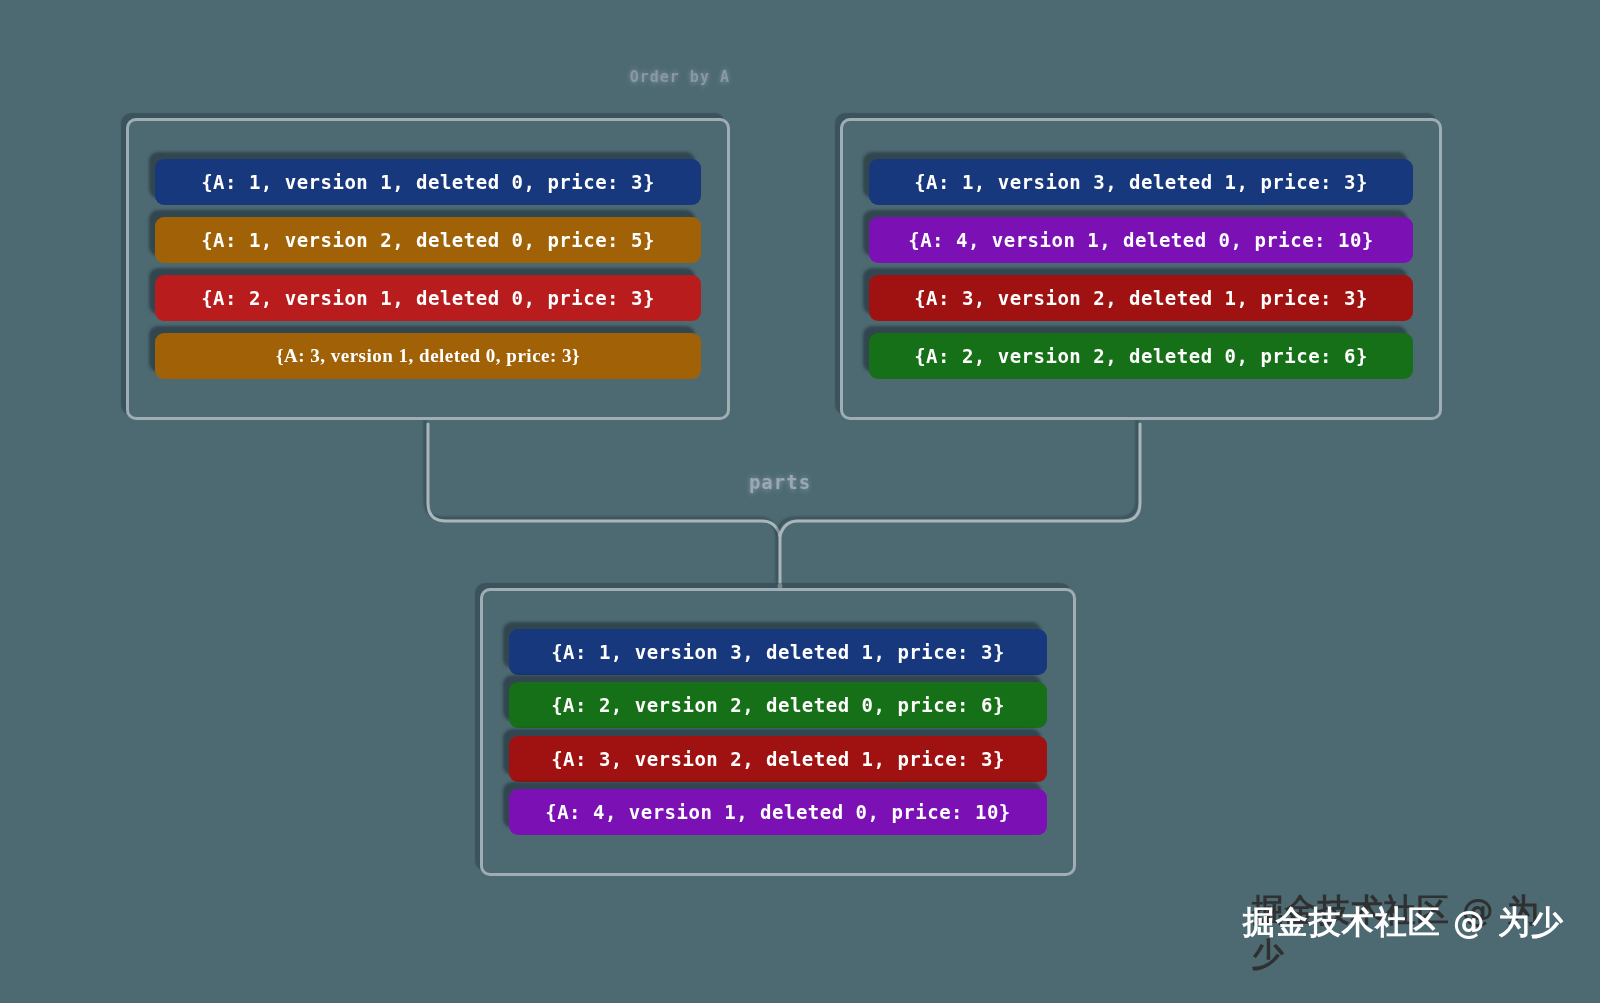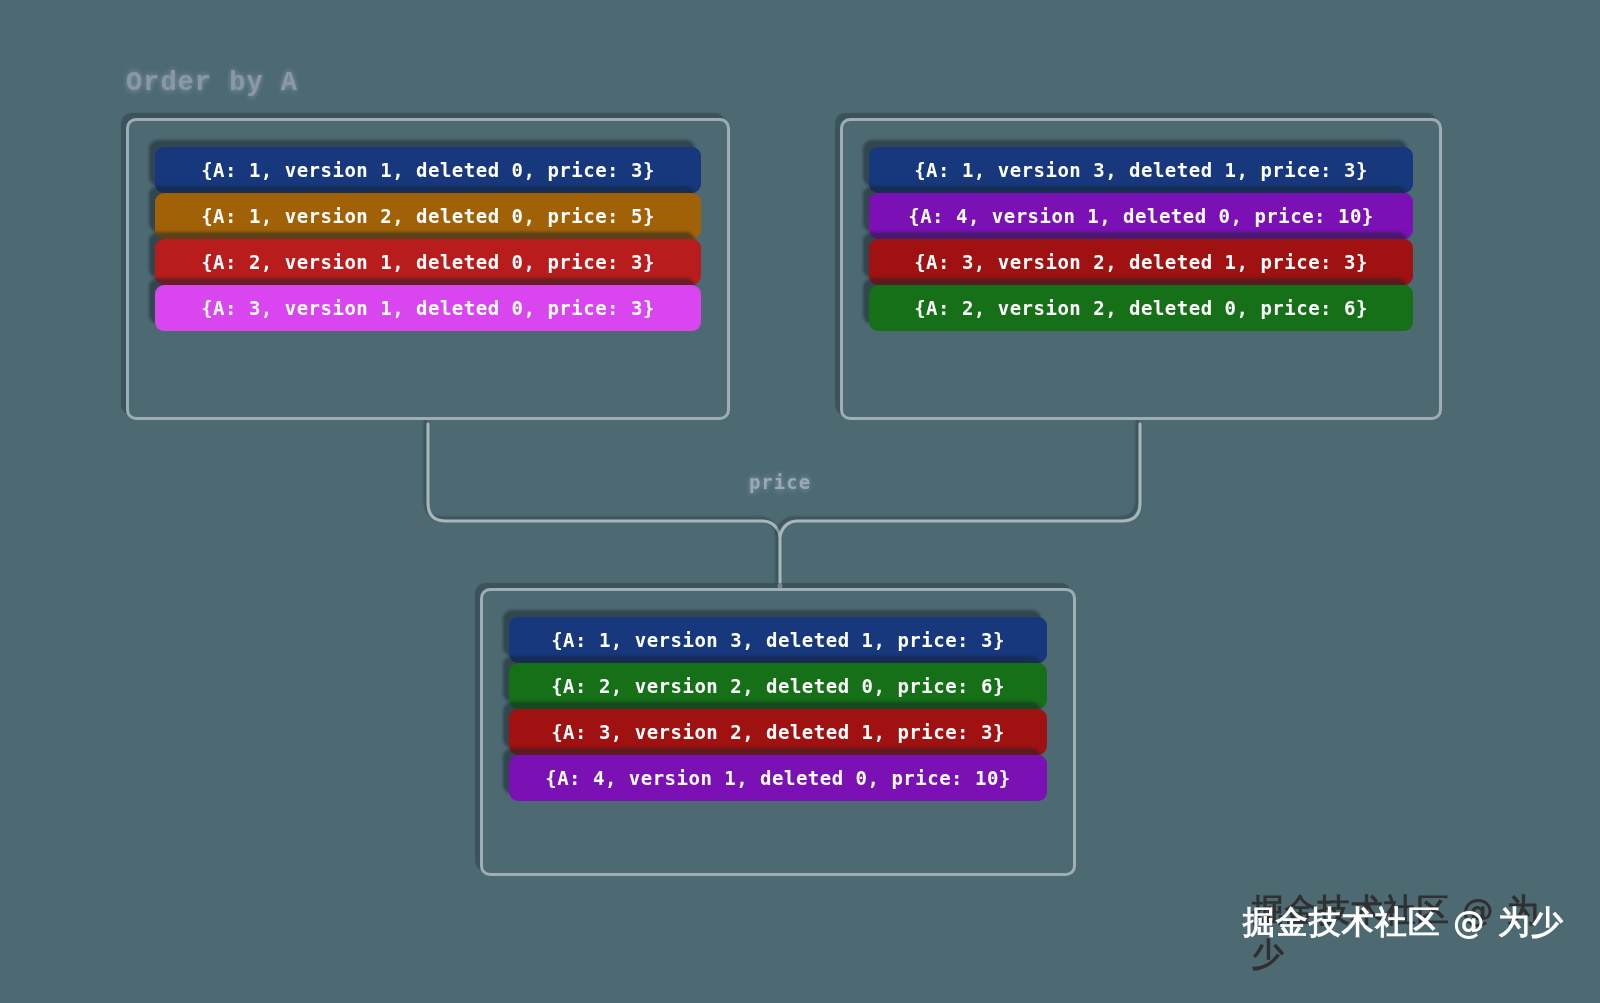--- a/index.html
+++ b/index.html
@@ -20,38 +20,38 @@
   .connectors path {
     stroke: #a9b6bc;
     stroke-width: 3;
     fill: none;
     stroke-linecap: round;
     filter: drop-shadow(-3px -3px 1px rgba(22,33,44,0.35));
   }
   .panel-title {
     position: absolute;
     top: 68px;
-    text-align: left;
+    text-align: right;
     font-weight: bold;
-    font-size: 27px;
+    font-size: 15px;
     letter-spacing: 1px;
     color: #8a98a4;
     text-shadow: 0 2px 5px rgba(170,185,200,0.40), 0 -2px 5px rgba(170,185,200,0.30);
-    font-family: Liberation Mono, monospace;
   }
   .panel-title.lp { left: 126px; width: 604px; }
   .panel-title.rp { left: 840px; width: 602px; }
   .panel {
     position: absolute;
     box-sizing: border-box;
     border: 3px solid #9fadb4;
     border-radius: 10px;
-    padding: 26px 26px;
+    padding: 38px 26px;
     display: flex;
     flex-direction: column;
+    justify-content: space-between;
     box-shadow: -5px -5px 1px rgba(22,33,44,0.32);
   }
   .panel.lp { left: 126px; top: 118px; width: 604px; height: 302px; }
   .panel.rp { left: 840px; top: 118px; width: 602px; height: 302px; }
   .panel.mp { left: 480px; top: 588px; width: 596px; height: 288px; }
   .row {
     height: 46px;
     border-radius: 9px;
     display: flex;
     align-items: center;
@@ -105,31 +105,31 @@
     <circle cx="780" cy="586" r="2.5" fill="#a9b6bc" stroke="none"></circle>
   </svg>
 
   <div class="panel-title lp">Order by A</div>
 
 
   <div class="panel lp">
     <div class="row" style="background-color: rgb(23, 56, 125);">{A: 1, version 1, deleted 0, price: 3}</div>
     <div class="row" style="background-color: #a16207;">{A: 1, version 2, deleted 0, price: 5}</div>
     <div class="row" style="background-color: #b91c1c;">{A: 2, version 1, deleted 0, price: 3}</div>
-    <div class="row" style="background-color: #d946ef;">{A: 3, version 1, deleted 0, price: 3}</div>
+    <div class="row" style="background-color: #a16207; font-family: Liberation Serif, serif;">{A: 3, version 1, deleted 0, price: 3}</div>
   </div>
 
   <div class="panel rp">
     <div class="row" style="background-color: rgb(23, 56, 125);">{A: 1, version 3, deleted 1, price: 3}</div>
     <div class="row" style="background-color: rgb(123, 16, 180);">{A: 4, version 1, deleted 0, price: 10}</div>
     <div class="row" style="background-color: rgb(160, 18, 18);">{A: 3, version 2, deleted 1, price: 3}</div>
     <div class="row" style="background-color: rgb(21, 112, 23);">{A: 2, version 2, deleted 0, price: 6}</div>
   </div>
 
-  <div class="merge-label">price</div>
+  <div class="merge-label">parts</div>
 
   <div class="panel mp">
     <div class="row" style="background-color: rgb(23, 56, 125);">{A: 1, version 3, deleted 1, price: 3}</div>
     <div class="row" style="background-color: rgb(21, 112, 23);">{A: 2, version 2, deleted 0, price: 6}</div>
     <div class="row" style="background-color: rgb(160, 18, 18);">{A: 3, version 2, deleted 1, price: 3}</div>
     <div class="row" style="background-color: rgb(123, 16, 180);">{A: 4, version 1, deleted 0, price: 10}</div>
   </div>
 
   <div class="watermark">
     <span class="wm-shadow">掘金技术社区 @ 为少</span>

